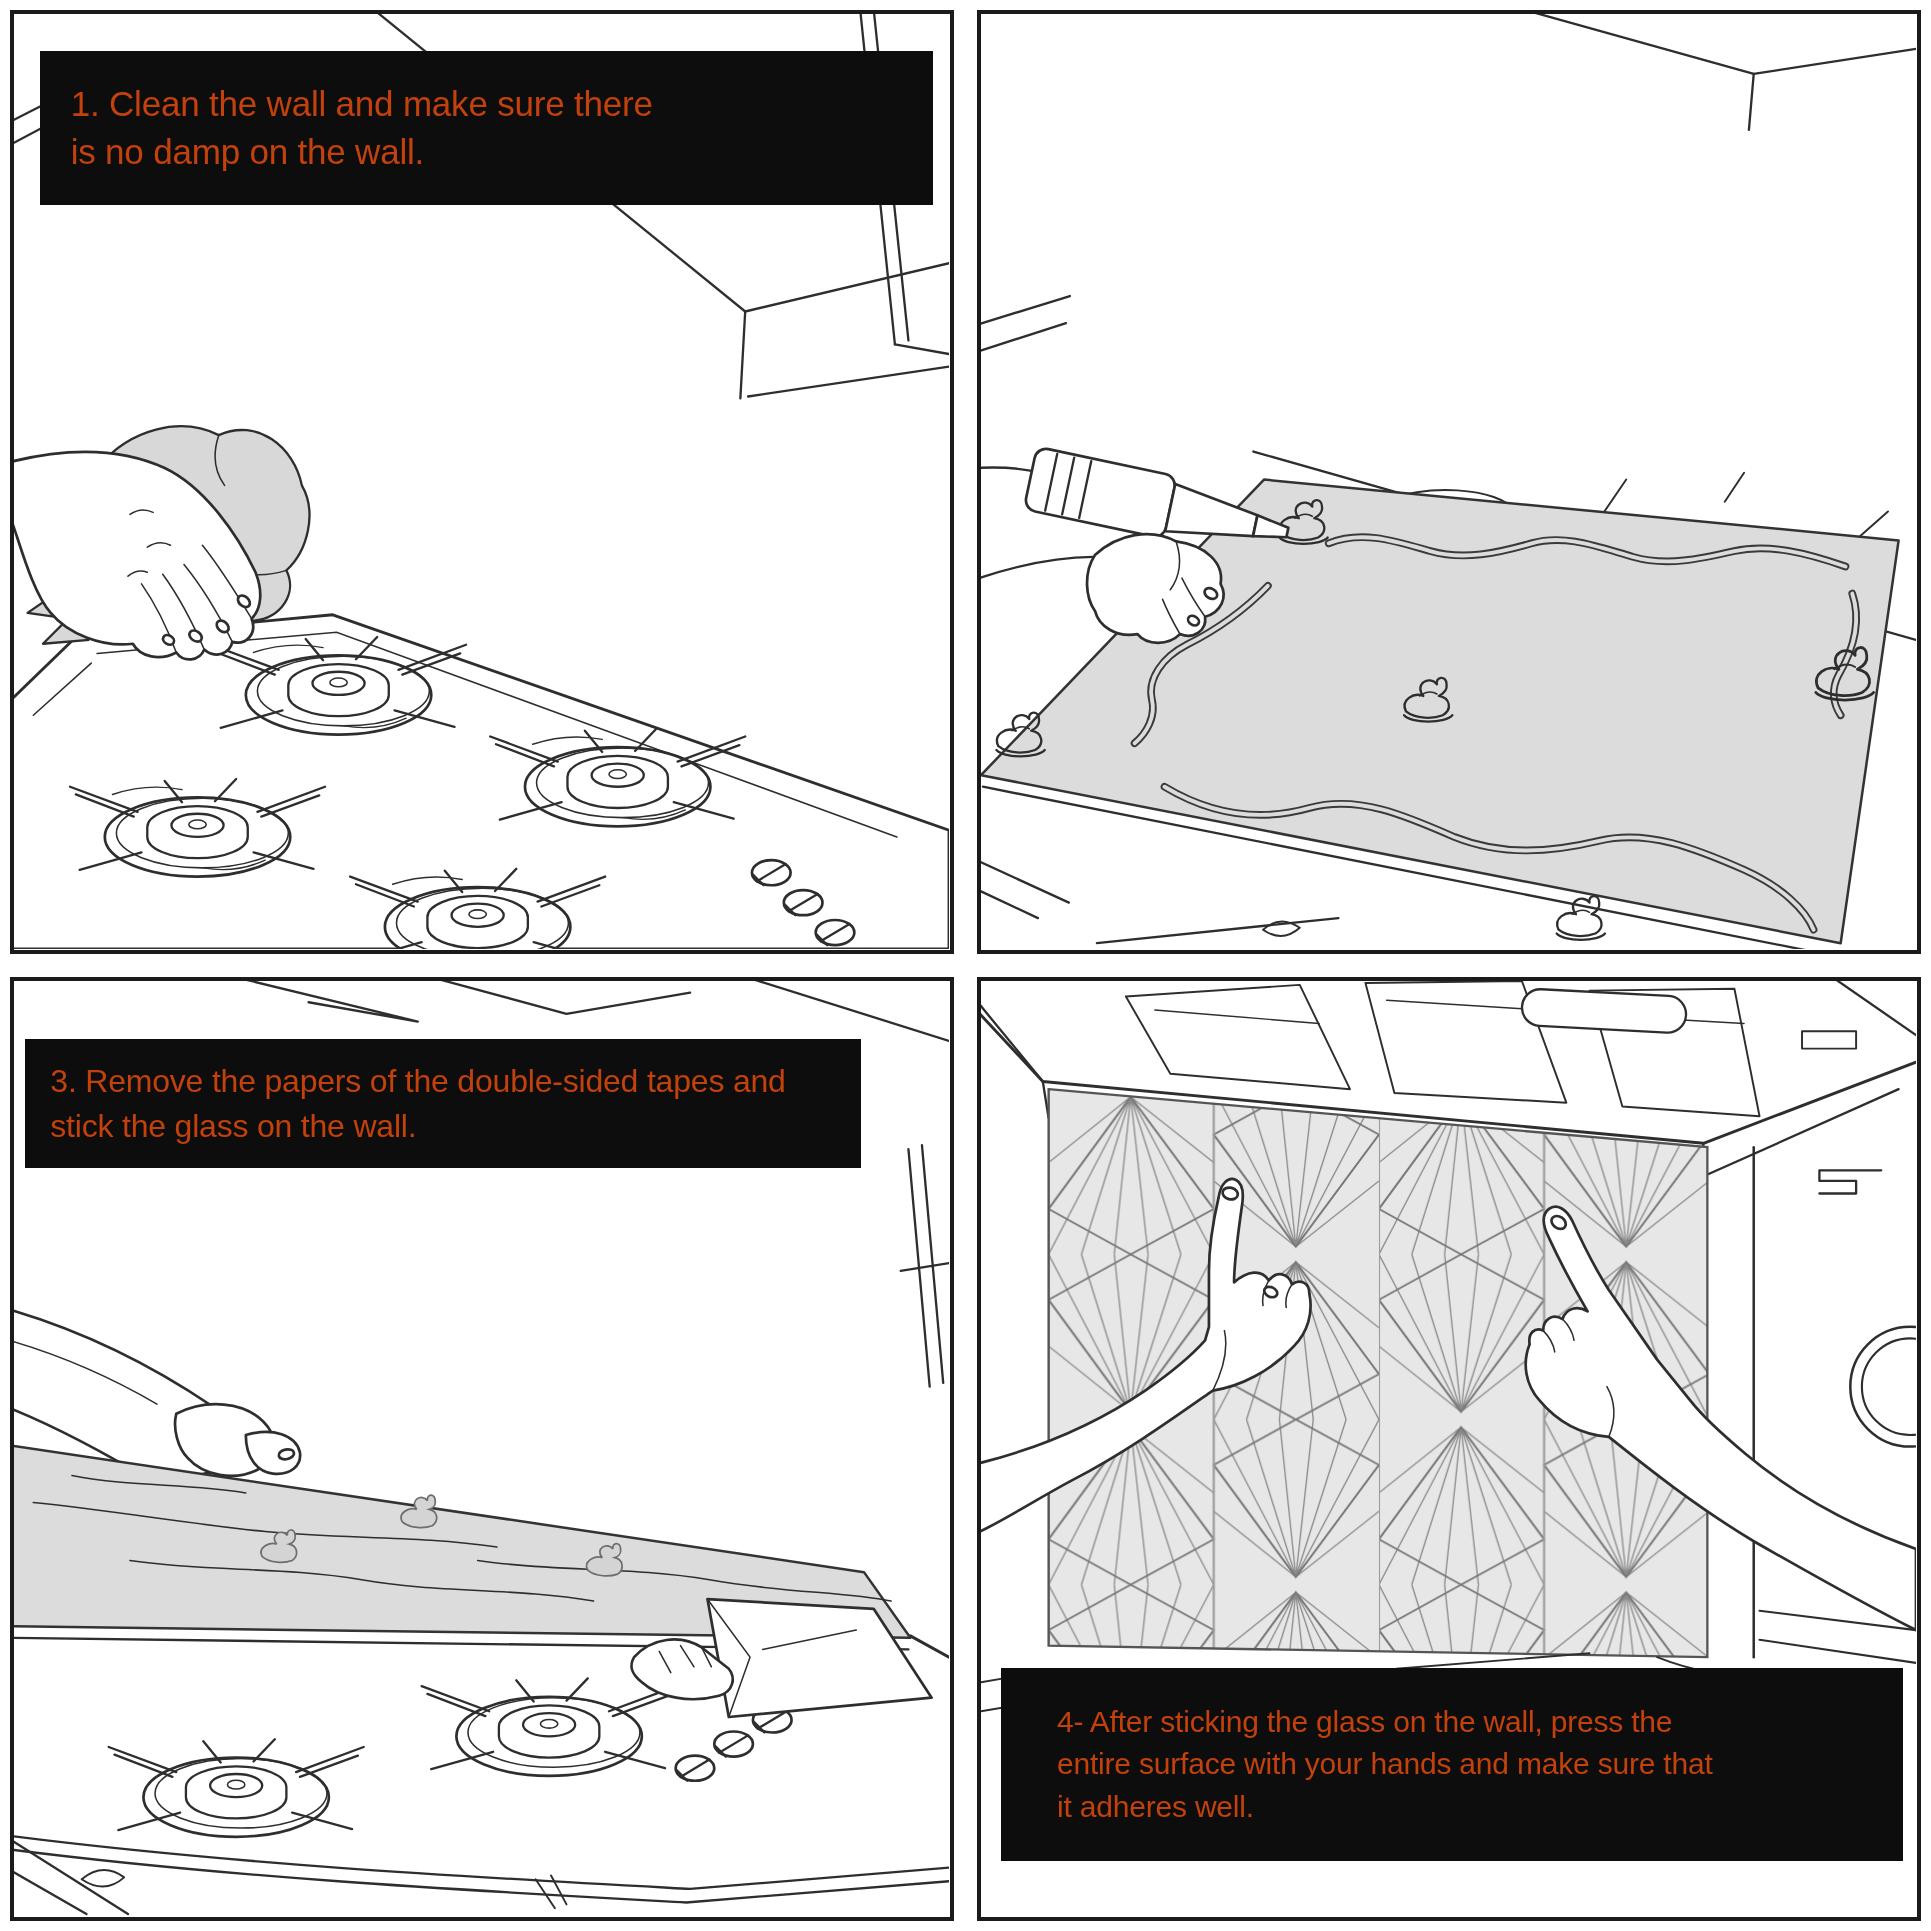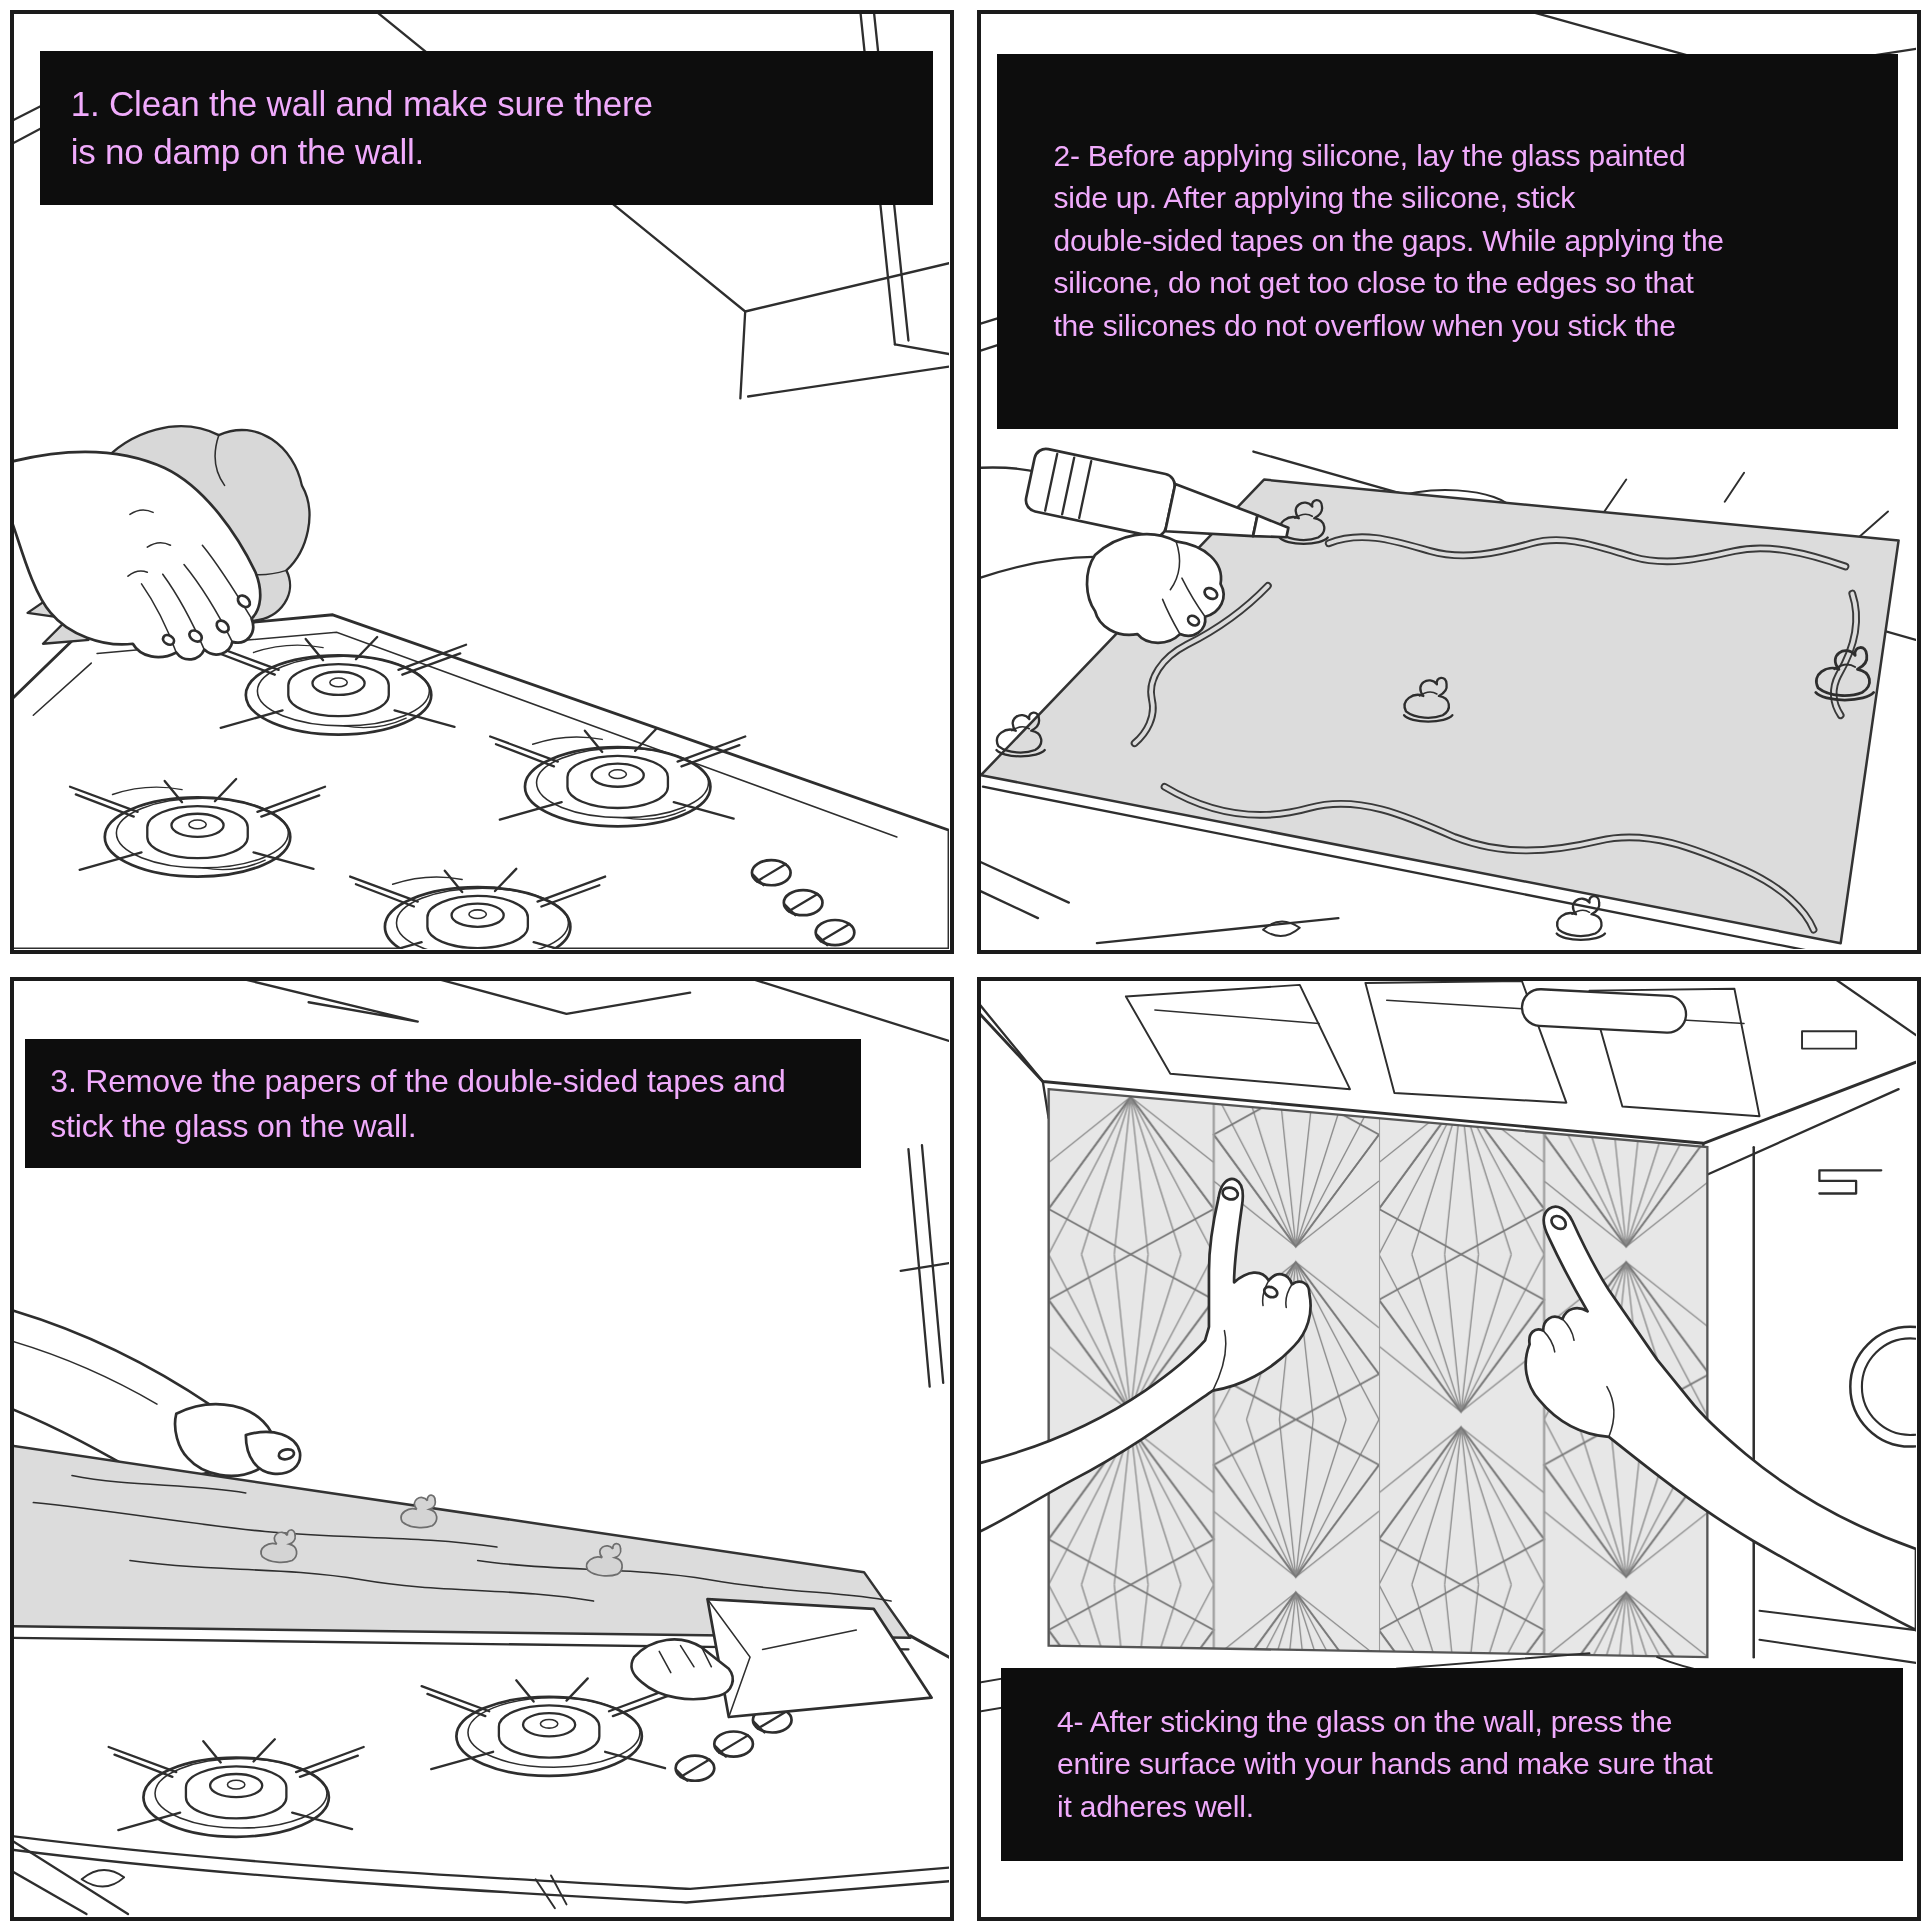--- a/index.html
+++ b/index.html
@@ -4,21 +4,21 @@
 <style>
   html,body{margin:0;padding:0;background:#ffffff;}
   body{width:1931px;height:1931px;position:relative;font-family:"Liberation Sans",sans-serif;}
   .stage{position:absolute;left:0;top:0;width:1931px;height:1931px;background:#fff;}
   .panel{position:absolute;width:944px;height:944px;border:4.8px solid #1b1b1b;box-sizing:border-box;background:#fff;overflow:hidden;}
   #panel-1{left:9.7px;top:9.7px;}
   #panel-2{left:977px;top:9.7px;}
   #panel-3{left:9.7px;top:977px;}
   #panel-4{left:977px;top:977px;}
   .art{position:absolute;left:0;top:0;width:935px;height:935px;}
-  .caption{position:absolute;background:#0d0d0d;color:#f0abfc;display:flex;align-items:center;
+  .caption{position:absolute;background:#0d0d0d;color:#c2410c;display:flex;align-items:center;
            box-sizing:border-box;white-space:pre-line;letter-spacing:-0.2px;}
   #cap-1{left:26px;top:37px;width:893px;height:154px;padding-left:31px;padding-right:19.3px;font-size:35px;line-height:1.35;}
   #cap-2{left:16.4px;top:40px;width:901px;height:375px;padding-left:56px;padding-right:17.4px;font-size:30px;line-height:1.42;}
   #cap-3{left:11.6px;top:58px;width:836px;height:129px;padding-left:25px;padding-right:15.4px;font-size:32px;line-height:1.4;}
   #cap-4{left:20px;top:687px;width:902px;height:193px;padding-left:56px;padding-right:17.4px;font-size:30px;line-height:1.42;}
   svg{display:block;}
   .ln{stroke:#2e2e2e;fill:none;stroke-width:2.4;stroke-linecap:round;stroke-linejoin:round;}
   .ln3{stroke:#2e2e2e;fill:none;stroke-width:3;stroke-linecap:round;stroke-linejoin:round;}
   .thin{stroke:#2e2e2e;fill:none;stroke-width:1.6;stroke-linecap:round;}
   .wht{fill:#ffffff;stroke:#2e2e2e;stroke-width:2.8;stroke-linejoin:round;}
@@ -150,25 +150,20 @@
           <path d="M 22,3 V 63 M 40,3 V 63 M 58,3 V 63" class="ln" stroke-width="2"></path>
           <path d="M 148,8 L 238,22 L 238,44 L 148,58 Z" class="wht" stroke-width="2.4"></path>
           <path d="M 238,22 L 272,28 L 272,38 L 238,44 Z" class="wht" stroke-width="2.2"></path>
         </g>
         <path d="M 118,560 C 142,538 176,532 202,546 C 232,550 252,568 248,590 C 256,604 248,620 232,624 C 234,638 220,648 206,642 C 194,654 172,654 162,642 C 140,646 122,634 118,618 C 108,604 106,578 118,560 Z" class="wht" stroke-width="2.6"></path>
         <path d="M 202,546 C 208,564 206,582 196,596 M 232,624 C 222,610 214,596 208,584 M 206,642 C 198,628 192,616 188,606" class="thin"></path>
         <ellipse cx="238" cy="600" rx="7" ry="5" transform="rotate(30 238 600)" class="wht" stroke-width="1.6"></ellipse>
         <ellipse cx="220" cy="628" rx="6" ry="4.5" transform="rotate(30 220 628)" class="wht" stroke-width="1.6"></ellipse>
       </g>
     </svg>
-    <div class="caption" id="cap-2">2- Before applying silicone, lay the glass painted
-side up. After applying the silicone, stick
-double-sided tapes on the gaps. While applying the
-silicone, do not get too close to the edges so that
-the silicones do not overflow when you stick the</div>
   </div>
 
   <div class="panel" id="panel-3">
     <svg class="art" viewBox="0 0 968 968">
       <defs>
         <g id="p3-burner">
           <ellipse rx="96" ry="41" class="wht" stroke-width="3"></ellipse>
           <ellipse rx="89" ry="36" cx="5" cy="-4" class="thin"></ellipse>
           <path d="M -52,-10 a 52,22 0 1 1 104,0 l 0,10 a 52,22 0 0 1 -104,0 z" fill="#fff" class="ln"></path>
           <ellipse rx="27" ry="12" cy="-12" fill="#fff" class="ln"></ellipse>

